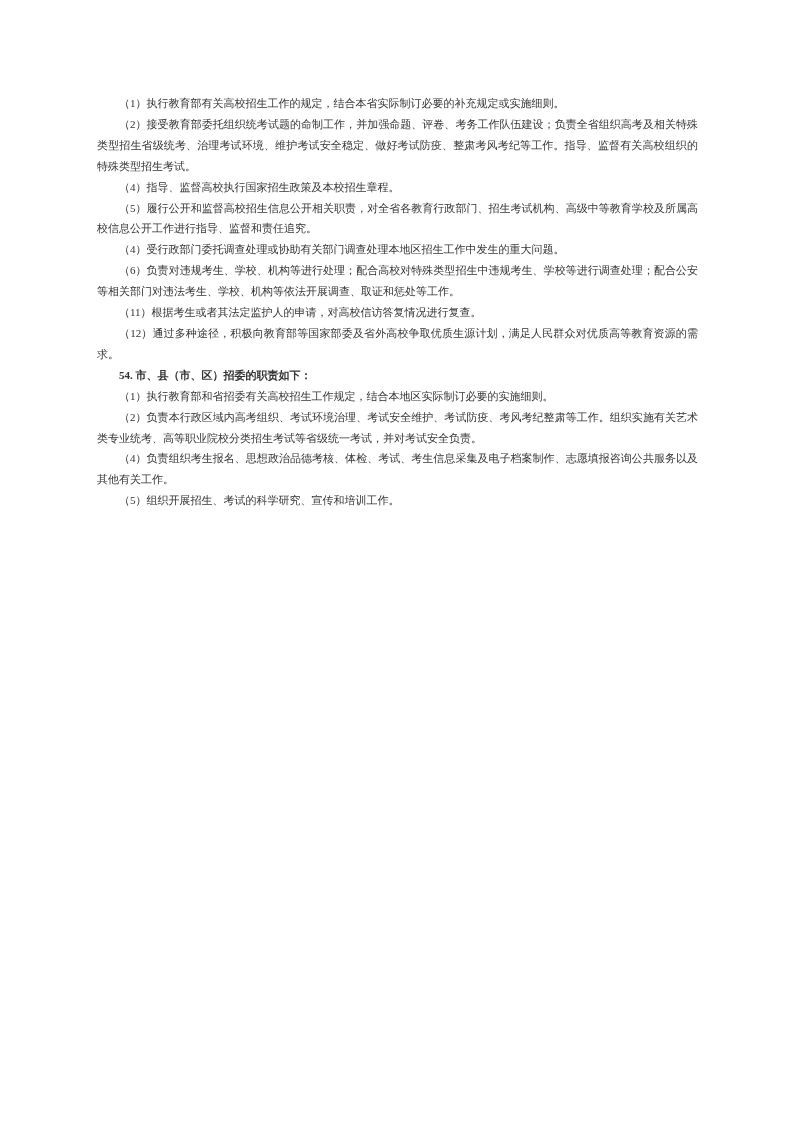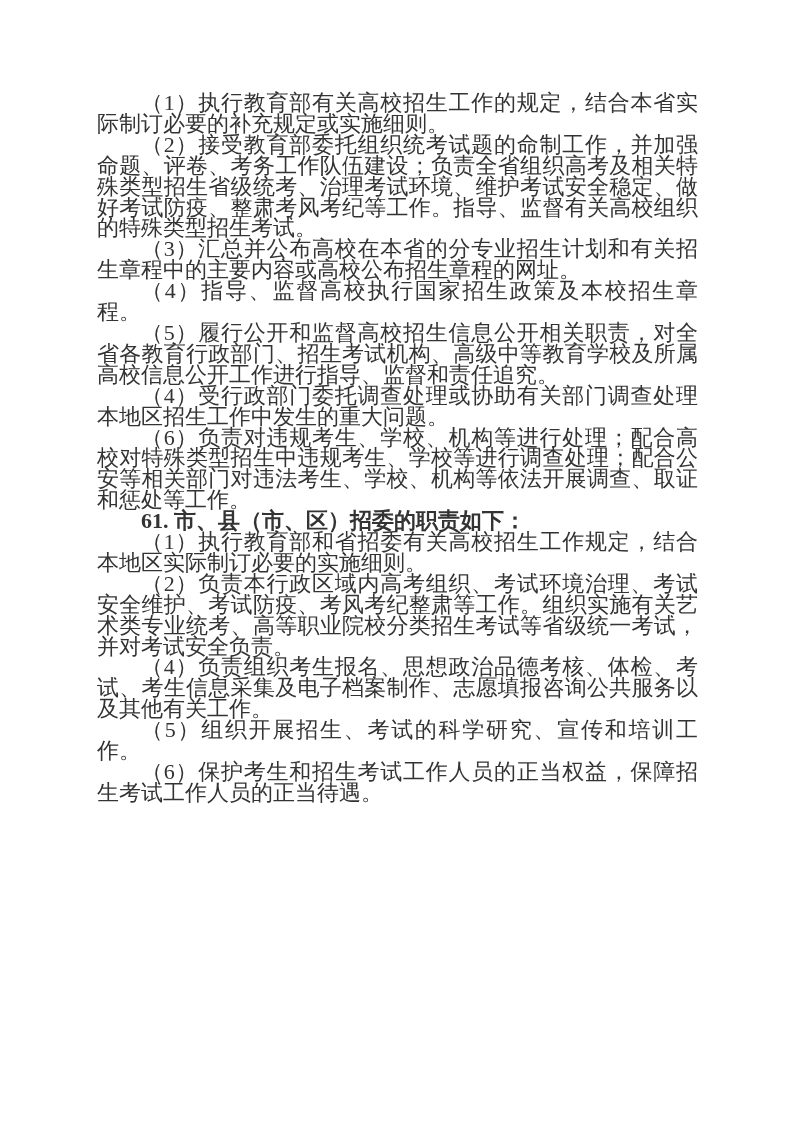--- a/index.html
+++ b/index.html
@@ -12,45 +12,45 @@
     height: 1122px;
     overflow: hidden;
   }
   .page {
     box-sizing: border-box;
     width: 793px;
     height: 1122px;
     padding: 93px 95px 0 97px;
     background: #ffffff;
     font-family: "Liberation Serif", "DejaVu Serif", serif;
-    font-size: 22px;
+    font-size: 11px;
     line-height: 20.9px;
     color: #333333;
   }
   .para {
     margin: 0;
     padding: 0;
     text-indent: 2em;
     text-align: justify;
     text-justify: inter-ideograph;
   }
   .para.heading {
     font-weight: bold;
   }
 </style>
 </head>
 <body>
 
 <div class="page">
   <p class="para">（1）执行教育部有关高校招生工作的规定，结合本省实际制订必要的补充规定或实施细则。</p>
   <p class="para">（2）接受教育部委托组织统考试题的命制工作，并加强命题、评卷、考务工作队伍建设；负责全省组织高考及相关特殊类型招生省级统考、治理考试环境、维护考试安全稳定、做好考试防疫、整肃考风考纪等工作。指导、监督有关高校组织的特殊类型招生考试。</p>
-  <p class="para">（3）汇总并公布高校在本省的分专业招生计划和有关招生章程中的主要内容或高校公布招生章程的网址。</p>
   <p class="para">（4）指导、监督高校执行国家招生政策及本校招生章程。</p>
   <p class="para">（5）履行公开和监督高校招生信息公开相关职责，对全省各教育行政部门、招生考试机构、高级中等教育学校及所属高校信息公开工作进行指导、监督和责任追究。</p>
   <p class="para">（4）受行政部门委托调查处理或协助有关部门调查处理本地区招生工作中发生的重大问题。</p>
   <p class="para">（6）负责对违规考生、学校、机构等进行处理；配合高校对特殊类型招生中违规考生、学校等进行调查处理；配合公安等相关部门对违法考生、学校、机构等依法开展调查、取证和惩处等工作。</p>
-  <p class="para heading">61. 市、县（市、区）招委的职责如下：</p>
+  <p class="para">（11）根据考生或者其法定监护人的申请，对高校信访答复情况进行复查。</p>
+  <p class="para">（12）通过多种途径，积极向教育部等国家部委及省外高校争取优质生源计划，满足人民群众对优质高等教育资源的需求。</p>
+  <p class="para heading">54. 市、县（市、区）招委的职责如下：</p>
   <p class="para">（1）执行教育部和省招委有关高校招生工作规定，结合本地区实际制订必要的实施细则。</p>
   <p class="para">（2）负责本行政区域内高考组织、考试环境治理、考试安全维护、考试防疫、考风考纪整肃等工作。组织实施有关艺术类专业统考、高等职业院校分类招生考试等省级统一考试，并对考试安全负责。</p>
   <p class="para">（4）负责组织考生报名、思想政治品德考核、体检、考试、考生信息采集及电子档案制作、志愿填报咨询公共服务以及其他有关工作。</p>
   <p class="para">（5）组织开展招生、考试的科学研究、宣传和培训工作。</p>
-  <p class="para">（6）保护考生和招生考试工作人员的正当权益，保障招生考试工作人员的正当待遇。</p>
 </div>
 
 </body></html>

